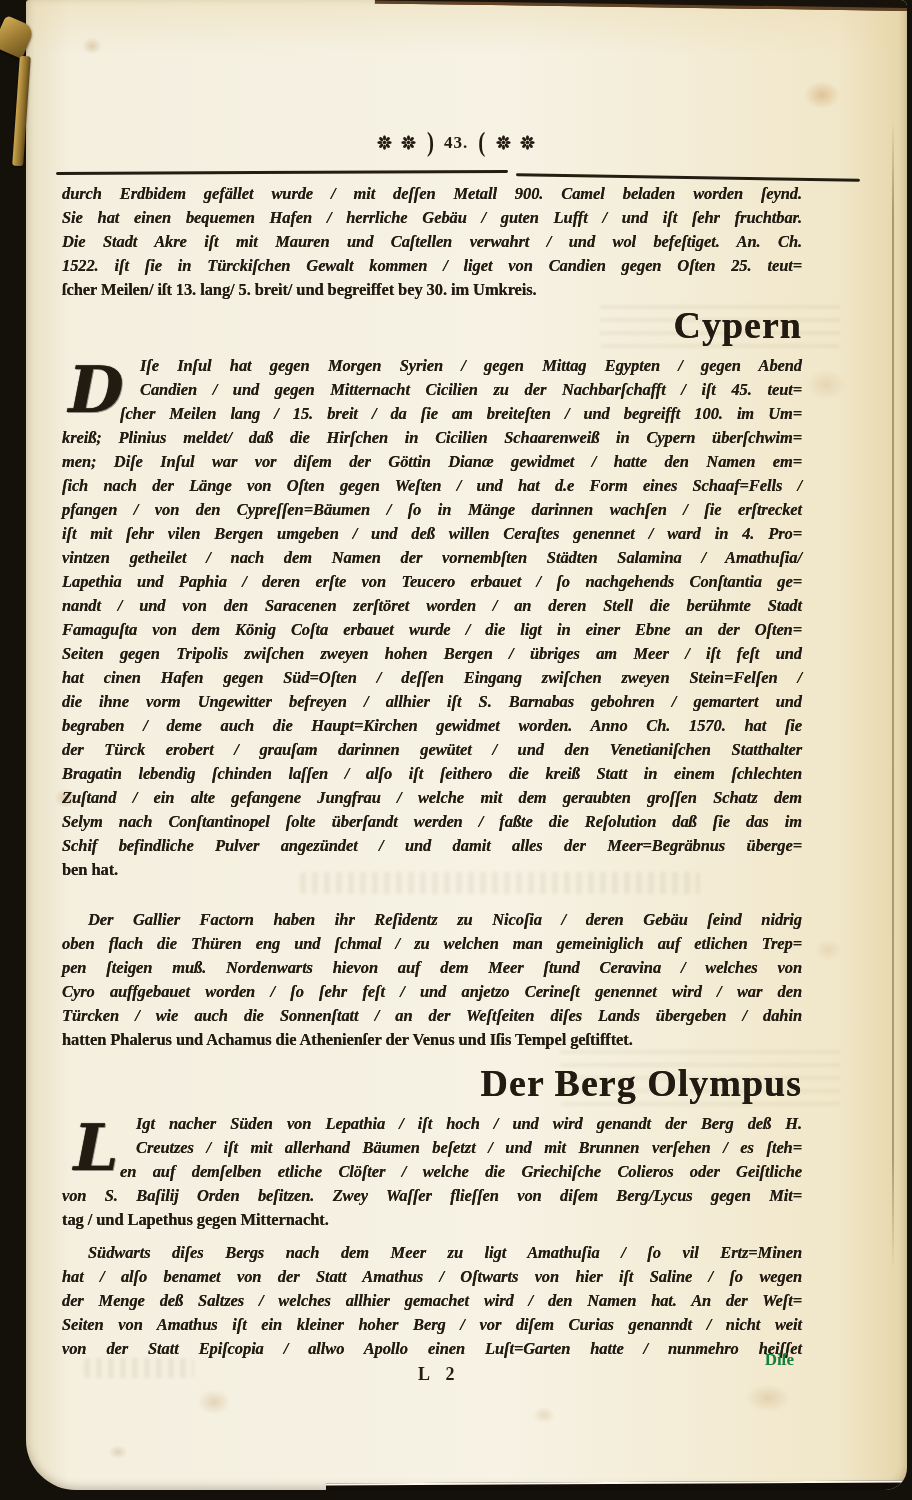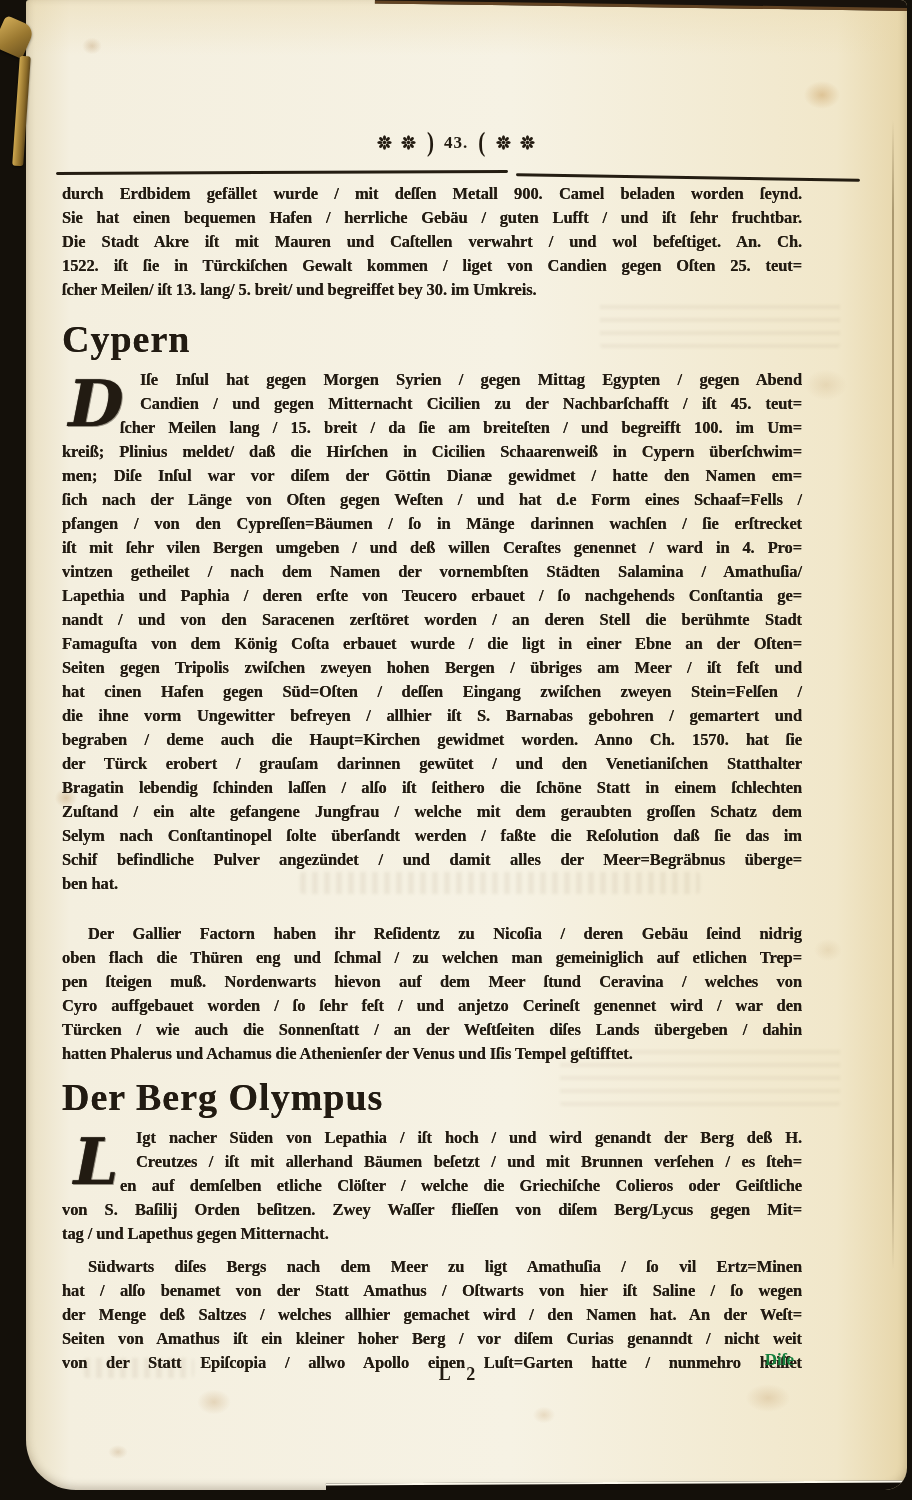--- a/index.html
+++ b/index.html
@@ -68,39 +68,39 @@
   .rule-2{left:516px;top:176px;width:344px;transform:rotate(0.9deg);}
 
   
   .text-block{
     position:absolute;left:62px;top:182px;width:740px;
     color:#221b12;
     font-size:16.5px;line-height:24px;font-weight:700;letter-spacing:-0.1px;
     text-shadow:0 0 .4px rgba(34,27,18,.85);
   }
   .line{white-space:normal;}
-  .line.j{text-align:justify;text-align-last:justify;}
+  .line.j{text-align:justify;text-align-last:justify;font-style:italic;}
   .heading{
-    text-align:left;font-size:38px;line-height:46px;font-weight:700;
-    letter-spacing:1px;margin:14px 0 6px 0;text-shadow:0 0 .6px rgba(34,27,18,.9);
+    text-align:right;font-size:38px;line-height:46px;font-weight:700;
+    letter-spacing:1px;margin:0 0 6px 0;text-shadow:0 0 .6px rgba(34,27,18,.9);
   }
   .para{position:relative;}
   .para[data-name="paragraph-nicosia"]{margin-top:26px;}
   .para[data-name="paragraph-amathusia"]{margin-top:9px;}
   .heading[data-name="heading-berg-olympus"]{margin-top:8px;}
   .dropcap{
     position:absolute;left:-6px;top:0px;width:80px;height:74px;
     font-family:"DejaVu Serif",serif;font-style:italic;font-weight:700;
     font-size:64px;line-height:72px;text-align:center;
     text-shadow:1px 1px 0 rgba(34,27,18,.4), 0 0 1px rgba(34,27,18,.8);
   }
 
   
   .catchword{position:absolute;top:1350px;right:118px;font-size:17px;font-weight:700;color:#15803d;}
-  .signature{position:absolute;top:1364px;left:418px;width:84px;text-align:center;
+  .signature{position:absolute;top:1364px;left:418px;width:84px;
     font-size:18px;font-weight:700;color:#221b12;letter-spacing:6px;}
 
   
   .ghost{position:absolute;filter:blur(1.6px);opacity:.5;border-radius:4px;
     background:repeating-linear-gradient(90deg, rgba(120,95,60,.16) 0 6px, rgba(120,95,60,0) 6px 12px);}
   .ghost.g1{left:600px;top:298px;width:240px;height:50px;
     background:repeating-linear-gradient(0deg, rgba(120,95,60,.14) 0 4px, rgba(120,95,60,0) 4px 13px);}
   .ghost.g2{left:300px;top:872px;width:400px;height:22px;}
   .ghost.g3{left:560px;top:1042px;width:280px;height:64px;
     background:repeating-linear-gradient(0deg, rgba(120,95,60,.13) 0 4px, rgba(120,95,60,0) 4px 13px);}
@@ -182,21 +182,21 @@
         <div class="line j" data-name="text-line">iſt mit ſehr vilen Bergen umgeben /  und deß willen Ceraſtes genennet /  ward in 4. Pro=</div>
         <div class="line j" data-name="text-line">vintzen getheilet /  nach dem Namen der vornembſten Städten Salamina /  Amathuſia/</div>
         <div class="line j" data-name="text-line">Lapethia und Paphia /  deren erſte von Teucero erbauet / ſo nachgehends Conſtantia ge=</div>
         <div class="line j" data-name="text-line">nandt /  und von den Saracenen zerſtöret worden /  an deren Stell die berühmte Stadt</div>
         <div class="line j" data-name="text-line">Famaguſta von dem König Coſta erbauet wurde /  die ligt in einer Ebne an der Oſten=</div>
         <div class="line j" data-name="text-line">Seiten gegen Tripolis zwiſchen zweyen hohen Bergen /  übriges am Meer /  iſt feſt und</div>
         <div class="line j" data-name="text-line">hat cinen Hafen gegen Süd=Oſten /  deſſen Eingang zwiſchen zweyen Stein=Felſen /</div>
         <div class="line j" data-name="text-line">die ihne vorm Ungewitter befreyen /  allhier iſt S. Barnabas gebohren /  gemartert und</div>
         <div class="line j" data-name="text-line">begraben /  deme auch die Haupt=Kirchen gewidmet worden.   Anno Ch.  1570. hat ſie</div>
         <div class="line j" data-name="text-line">der Türck erobert /  grauſam darinnen gewütet /  und den Venetianiſchen Statthalter</div>
-        <div class="line j" data-name="text-line">Bragatin lebendig ſchinden laſſen /  alſo iſt ſeithero die ſchöne Statt in einem ſchlechten</div>
+        <div class="line j" data-name="text-line">Bragatin lebendig ſchinden laſſen /  alſo iſt ſeithero die kreiß Statt in einem ſchlechten</div>
         <div class="line j" data-name="text-line">Zuſtand /  ein alte gefangene Jungfrau /  welche mit dem geraubten groſſen Schatz dem</div>
         <div class="line j" data-name="text-line">Selym nach Conſtantinopel ſolte überſandt werden /  faßte die Reſolution daß ſie das im</div>
         <div class="line j" data-name="text-line">Schif befindliche Pulver angezündet  /  und damit alles der Meer=Begräbnus überge=</div>
         <div class="line" data-name="text-line">ben hat.</div>
       </div>
       <div class="para" data-name="paragraph-nicosia">
         <div class="line j" data-name="text-line" style="text-indent: 26px;">Der Gallier Factorn haben ihr Reſidentz zu Nicoſia /  deren Gebäu ſeind nidrig</div>
         <div class="line j" data-name="text-line">oben flach die Thüren eng und ſchmal /  zu welchen man gemeiniglich auf etlichen Trep=</div>
         <div class="line j" data-name="text-line">pen ſteigen muß.   Nordenwarts hievon auf dem Meer ſtund Ceravina /  welches von</div>
         <div class="line j" data-name="text-line">Cyro auffgebauet worden /  ſo ſehr feſt /  und anjetzo Cerineſt genennet wird /  war den</div>

